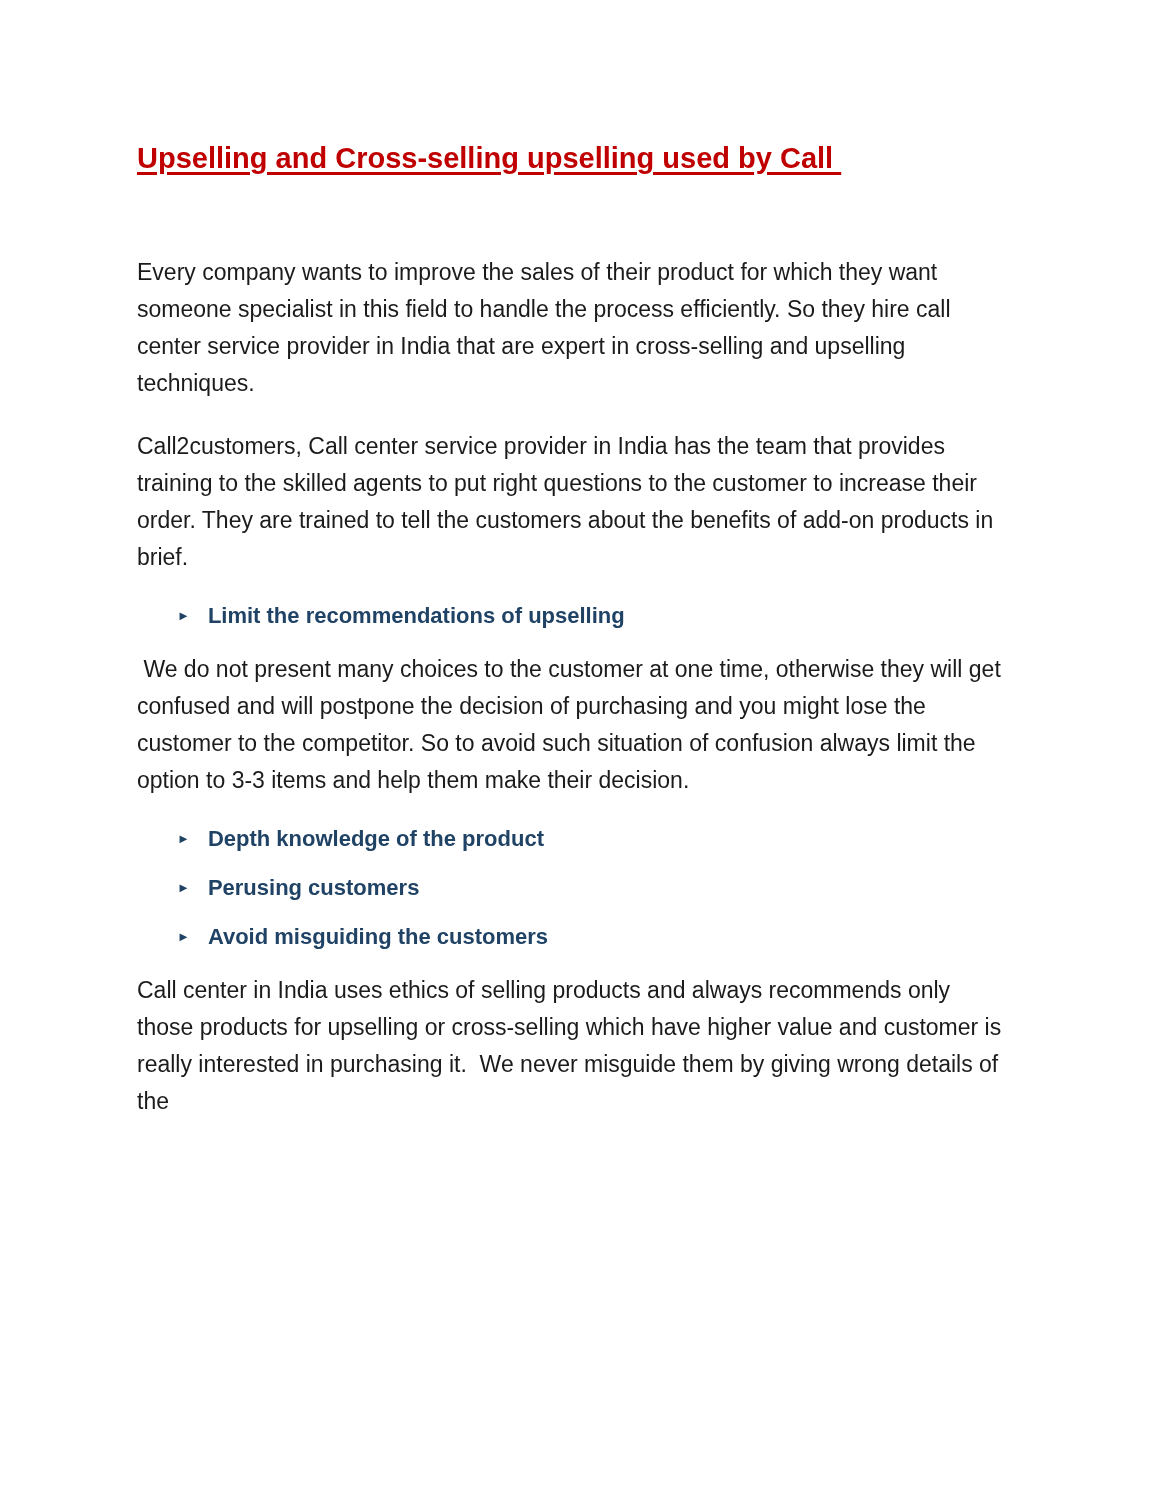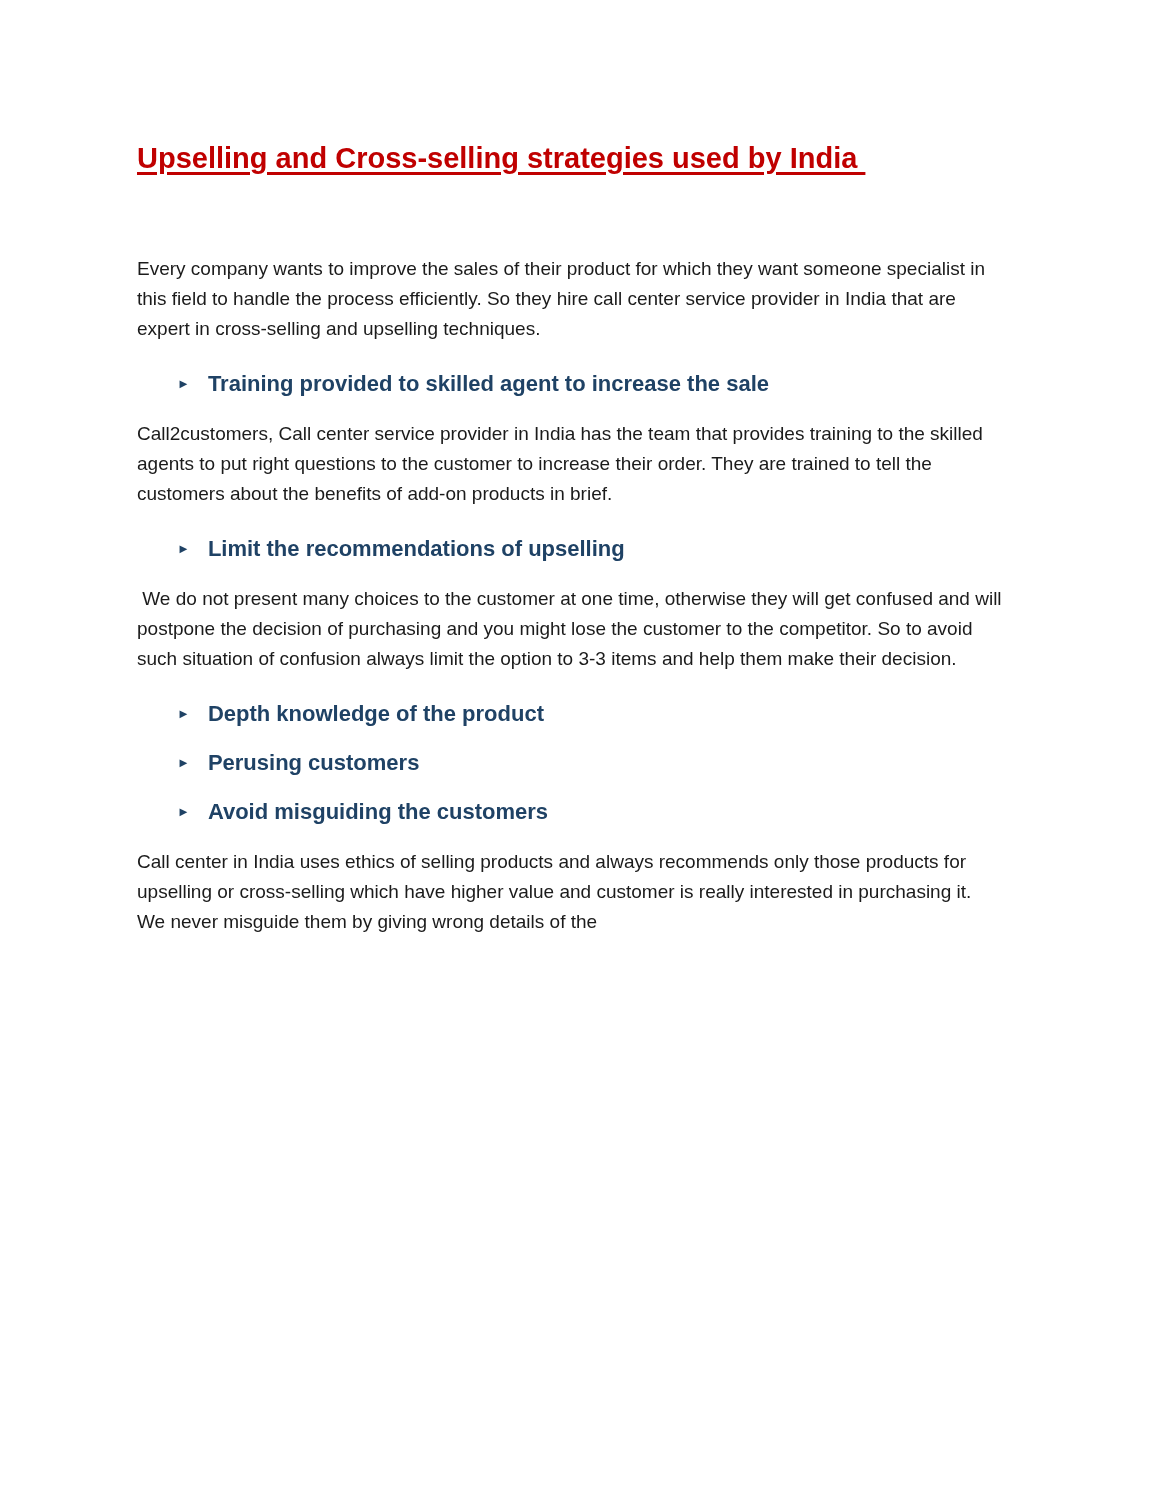--- a/index.html
+++ b/index.html
@@ -23,22 +23,22 @@
   }
   .title-line {
     display: block;
     white-space: pre;
     text-decoration: underline;
     text-decoration-thickness: 2.5px;
     text-underline-offset: 4px;
   }
   .body-para {
     margin: 0 16px 26px 0;
-    font-size: 19px;
-    line-height: 30px;
+    font-size: 23px;
+    line-height: 37px;
     white-space: pre-wrap;
   }
   .lead-link {
     font-weight: bold;
     text-decoration: underline;
     text-decoration-thickness: 2px;
     text-underline-offset: 3px;
   }
   .section-heading {
     margin: 0 0 22px 40px;
@@ -53,27 +53,26 @@
     margin-right: 18px;
     vertical-align: 3px;
   }
 </style>
 </head>
 <body>
 
 <div class="page">
 
   <h1 class="title">
-    <span class="title-line">Upselling and Cross-selling strategies used by India </span>
+    <span class="title-line">Upselling and Cross-selling upselling used by Call </span>
   </h1>
 
   <p class="body-para">Every company wants to improve the sales of their product for which they want someone specialist in this field to handle the process efficiently. So they hire call center service provider in India that are expert in cross-selling and upselling techniques.</p>
 
 
-  <h2 class="section-heading"><span class="bullet">►</span><span>Training provided to skilled agent to increase the sale</span></h2>
   <p class="body-para">Call2customers, Call center service provider in India has the team that provides training to the skilled agents to put right questions to the customer to increase their order. They are trained to tell the customers about the benefits of add-on products in brief.</p>
 
   <h2 class="section-heading"><span class="bullet">►</span><span>Limit the recommendations of upselling</span></h2>
   <p class="body-para"> We do not present many choices to the customer at one time, otherwise they will get confused and will postpone the decision of purchasing and you might lose the customer to the competitor. So to avoid such situation of confusion always limit the option to 3-3 items and help them make their decision.</p>
 
   <h2 class="section-heading"><span class="bullet">►</span><span>Depth knowledge of the product</span></h2>
 
   <h2 class="section-heading"><span class="bullet">►</span><span>Perusing customers</span></h2>
 
   <h2 class="section-heading"><span class="bullet">►</span><span>Avoid misguiding the customers</span></h2>

